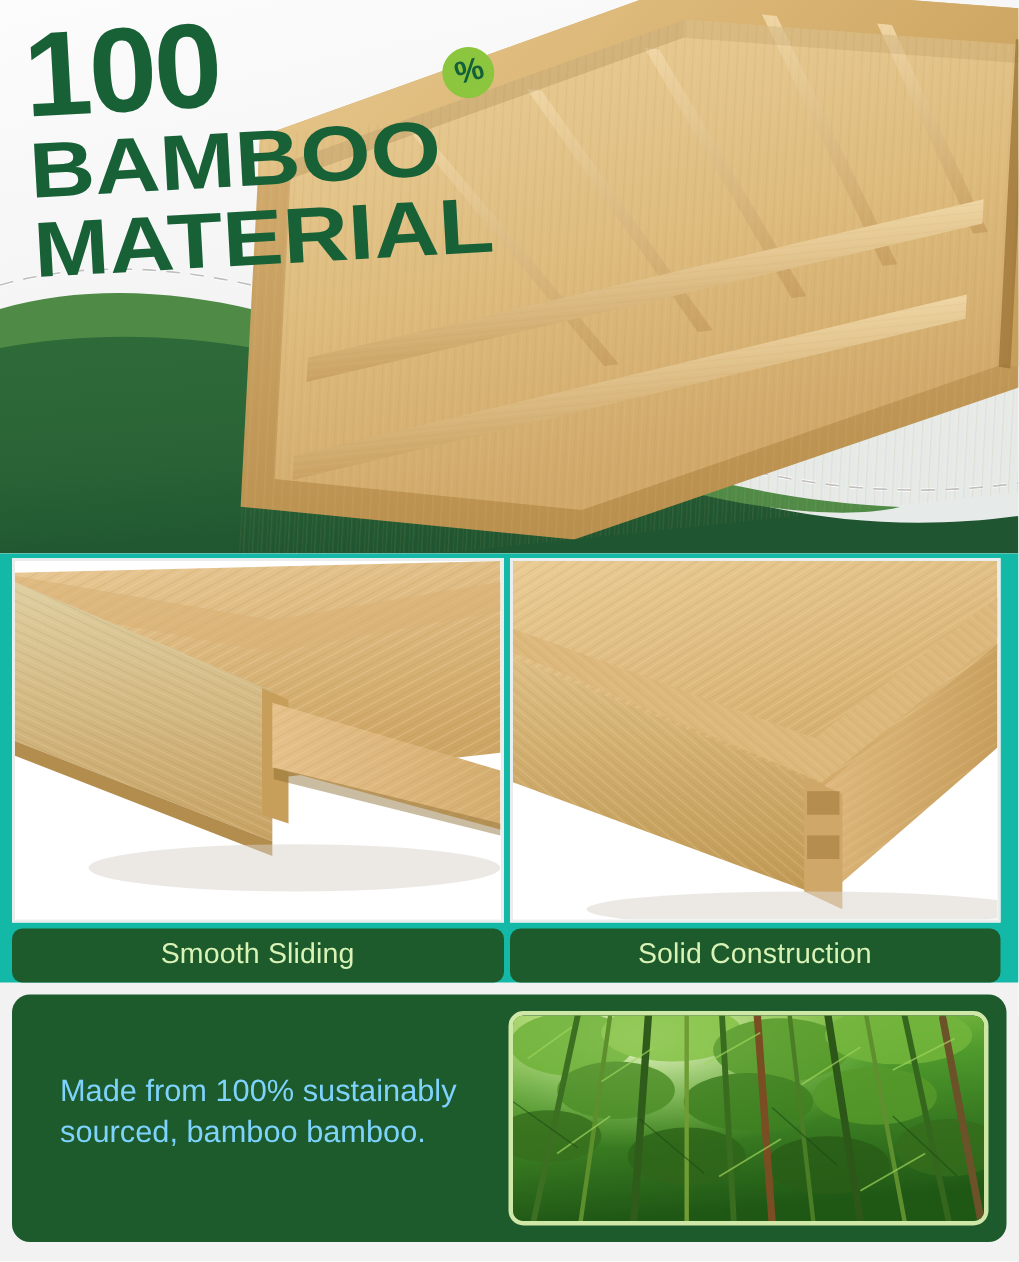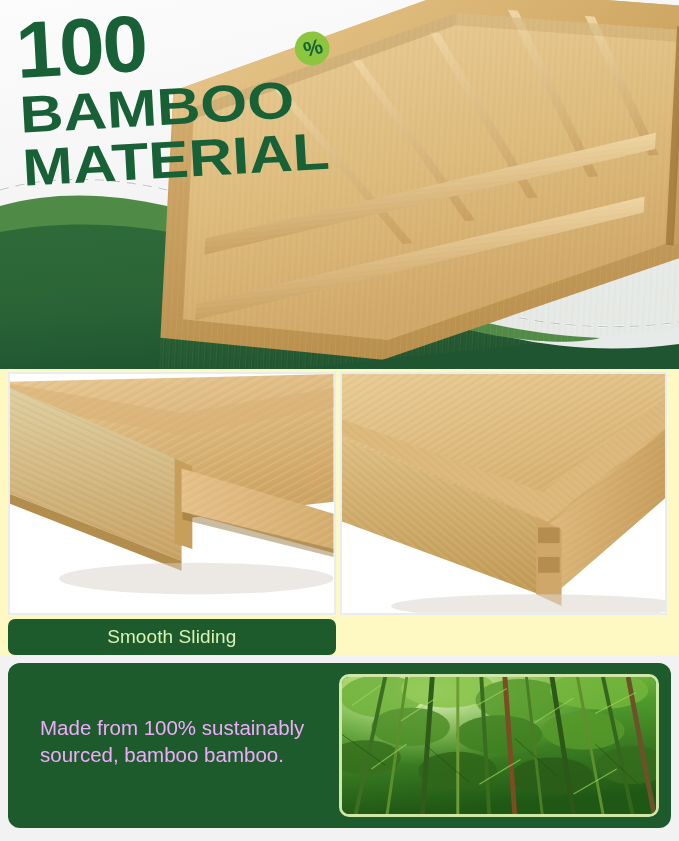--- a/index.html
+++ b/index.html
@@ -71,21 +71,21 @@
     color:#186137;
     transform:scaleX(1.16);
     transform-origin:0 0;
     margin-top:4px;
   }
   .hl-3{ margin-top:6px; }
 
   
   .panels{
     position:absolute; left:0; top:369px; width:679px; height:286px;
-    background:#fef9c3;
+    background:#14b8a6;
     padding:3px 12px 0 8px;
     display:flex; gap:4px;
   }
   .panel{
     position:relative;
     flex:1 1 0;
     display:flex; flex-direction:column;
     min-width:0;
   }
   .photo{
@@ -111,21 +111,21 @@
   .bottom{
     position:absolute; left:8px; top:663px;
     width:663px; height:165px;
     background:#1d5a2c;
     border-radius:12px;
     overflow:hidden;
   }
   .bottom-text{
     position:absolute; left:32px; top:52px;
     width:310px;
-    color:#f0abfc;
+    color:#7dd3fc;
     font-size:20.5px;
     line-height:1.30;
   }
   .bamboo-frame{
     position:absolute; right:12px; top:11px;
     width:320px; height:143px;
     border:3px solid #cfe8a8;
     border-radius:10px;
     overflow:hidden;
     background:#1b4d22;
@@ -333,20 +333,21 @@
           <path d="M212,152 L330,56 L330,126 L212,228 Z" fill="url(#gr4)" opacity="0.6"></path>
 
           <path d="M198,146 L224,158 L224,236 L198,224 Z" fill="#cfa768"></path>
 
           <rect x="200" y="156" width="22" height="16" fill="#ab8447" opacity="0.75"></rect>
           <rect x="200" y="186" width="22" height="16" fill="#ab8447" opacity="0.75"></rect>
 
           <ellipse cx="200" cy="236" rx="150" ry="12" fill="#dcd7cf" opacity="0.55"></ellipse>
         </svg>
       </div>
+      <div class="caption">Solid Construction</div>
     </div>
   </div>
 
   <div class="bottom">
     <div class="bottom-text">
       <div>Made from 100% sustainably</div>
       <div>sourced, bamboo bamboo.</div>
     </div>
 
     <div class="bamboo-frame">

